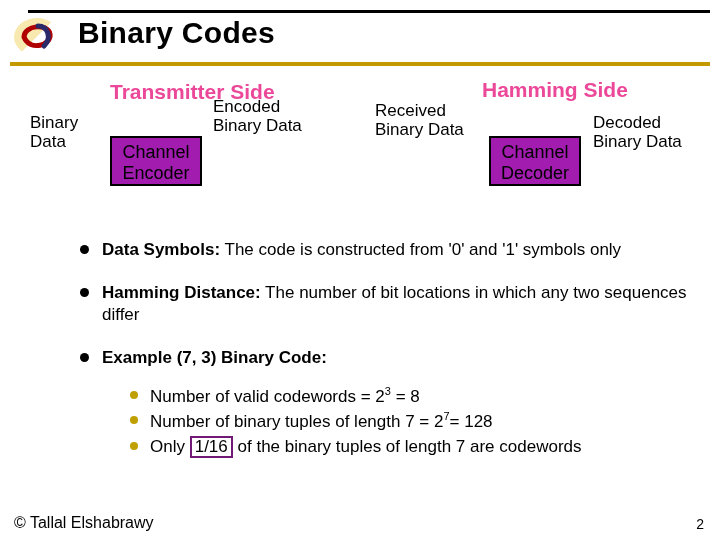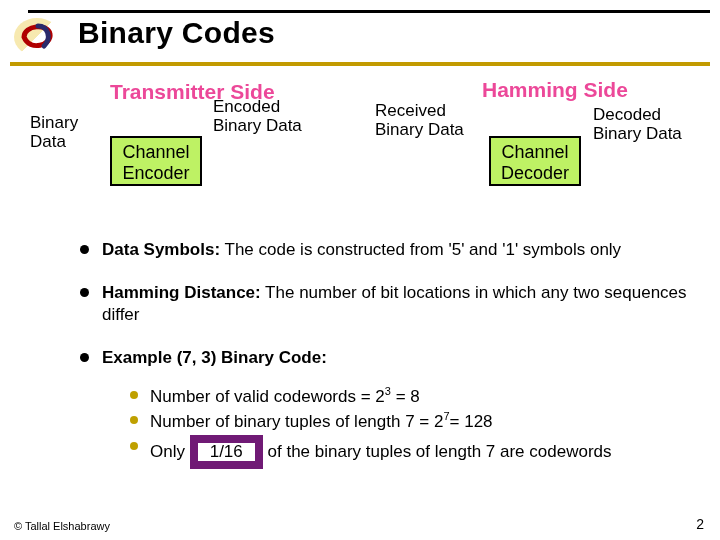--- a/index.html
+++ b/index.html
@@ -72,21 +72,21 @@
     line-height: 1.1;
   }
 
   .block {
     position: absolute;
     border: 2px solid #000;
     text-align: center;
     font-size: 18px;
     line-height: 1.15;
     padding-top: 4px;
-    background: #bef264;
+    background: #a21caf;
     box-sizing: border-box;
   }
 
   .bullets {
     position: absolute;
     left: 40px; top: 148px; right: 32px;
     font-size: 17px;
   }
   .bullets > li {
     list-style: none;
@@ -117,29 +117,29 @@
     content: '';
     position: absolute;
     left: 0; top: 7px;
     width: 8px; height: 8px;
     background: #bfa000;
     border-radius: 50%;
   }
   .term { font-weight: bold; }
   .hi-box {
     display: inline-block;
-    border: 8px solid #701a75;
-    padding: 0 12px;
+    border: 2px solid #701a75;
+    padding: 0 3px;
     line-height: 1.1;
   }
 
   .footer-left {
     position: absolute;
     left: 14px; bottom: 8px;
-    font-size: 11px;
+    font-size: 16px;
     color: #000;
   }
   .footer-right {
     position: absolute;
     right: 16px; bottom: 8px;
     font-size: 14px;
     color: #000;
   }
 </style>
 </head>
@@ -176,26 +176,26 @@
 Binary Data</div>
 
     <div class="flow-label" style="left:375px; top:28px; white-space:pre;">Received
 Binary Data</div>
 
     <div class="block" style="left:489px; top:62px; width:92px; height:50px;">
       <span style="white-space:pre;">Channel
 Decoder</span>
     </div>
 
-    <div class="flow-label" style="left:593px; top:32px; white-space:pre;">Decoded
+    <div class="flow-label" style="left:593px; top:40px; white-space:pre;">Decoded
 Binary Data</div>
 
     <ul class="bullets">
       <li>
-        <span class="term">Data Symbols:</span><span> The code is constructed from '5' and '1' symbols only</span>
+        <span class="term">Data Symbols:</span><span> The code is constructed from '0' and '1' symbols only</span>
       </li>
       <li>
         <span class="term">Hamming Distance:</span><span> The number of bit locations in which any two sequences differ</span>
       </li>
       <li>
         <span class="term">Example (7, 3) Binary Code:</span>
         <ul class="sub">
           <li>
             <span>Number of valid codewords = 2</span><sup style="font-size:11px;">3</sup><span> = 8</span>
           </li>

